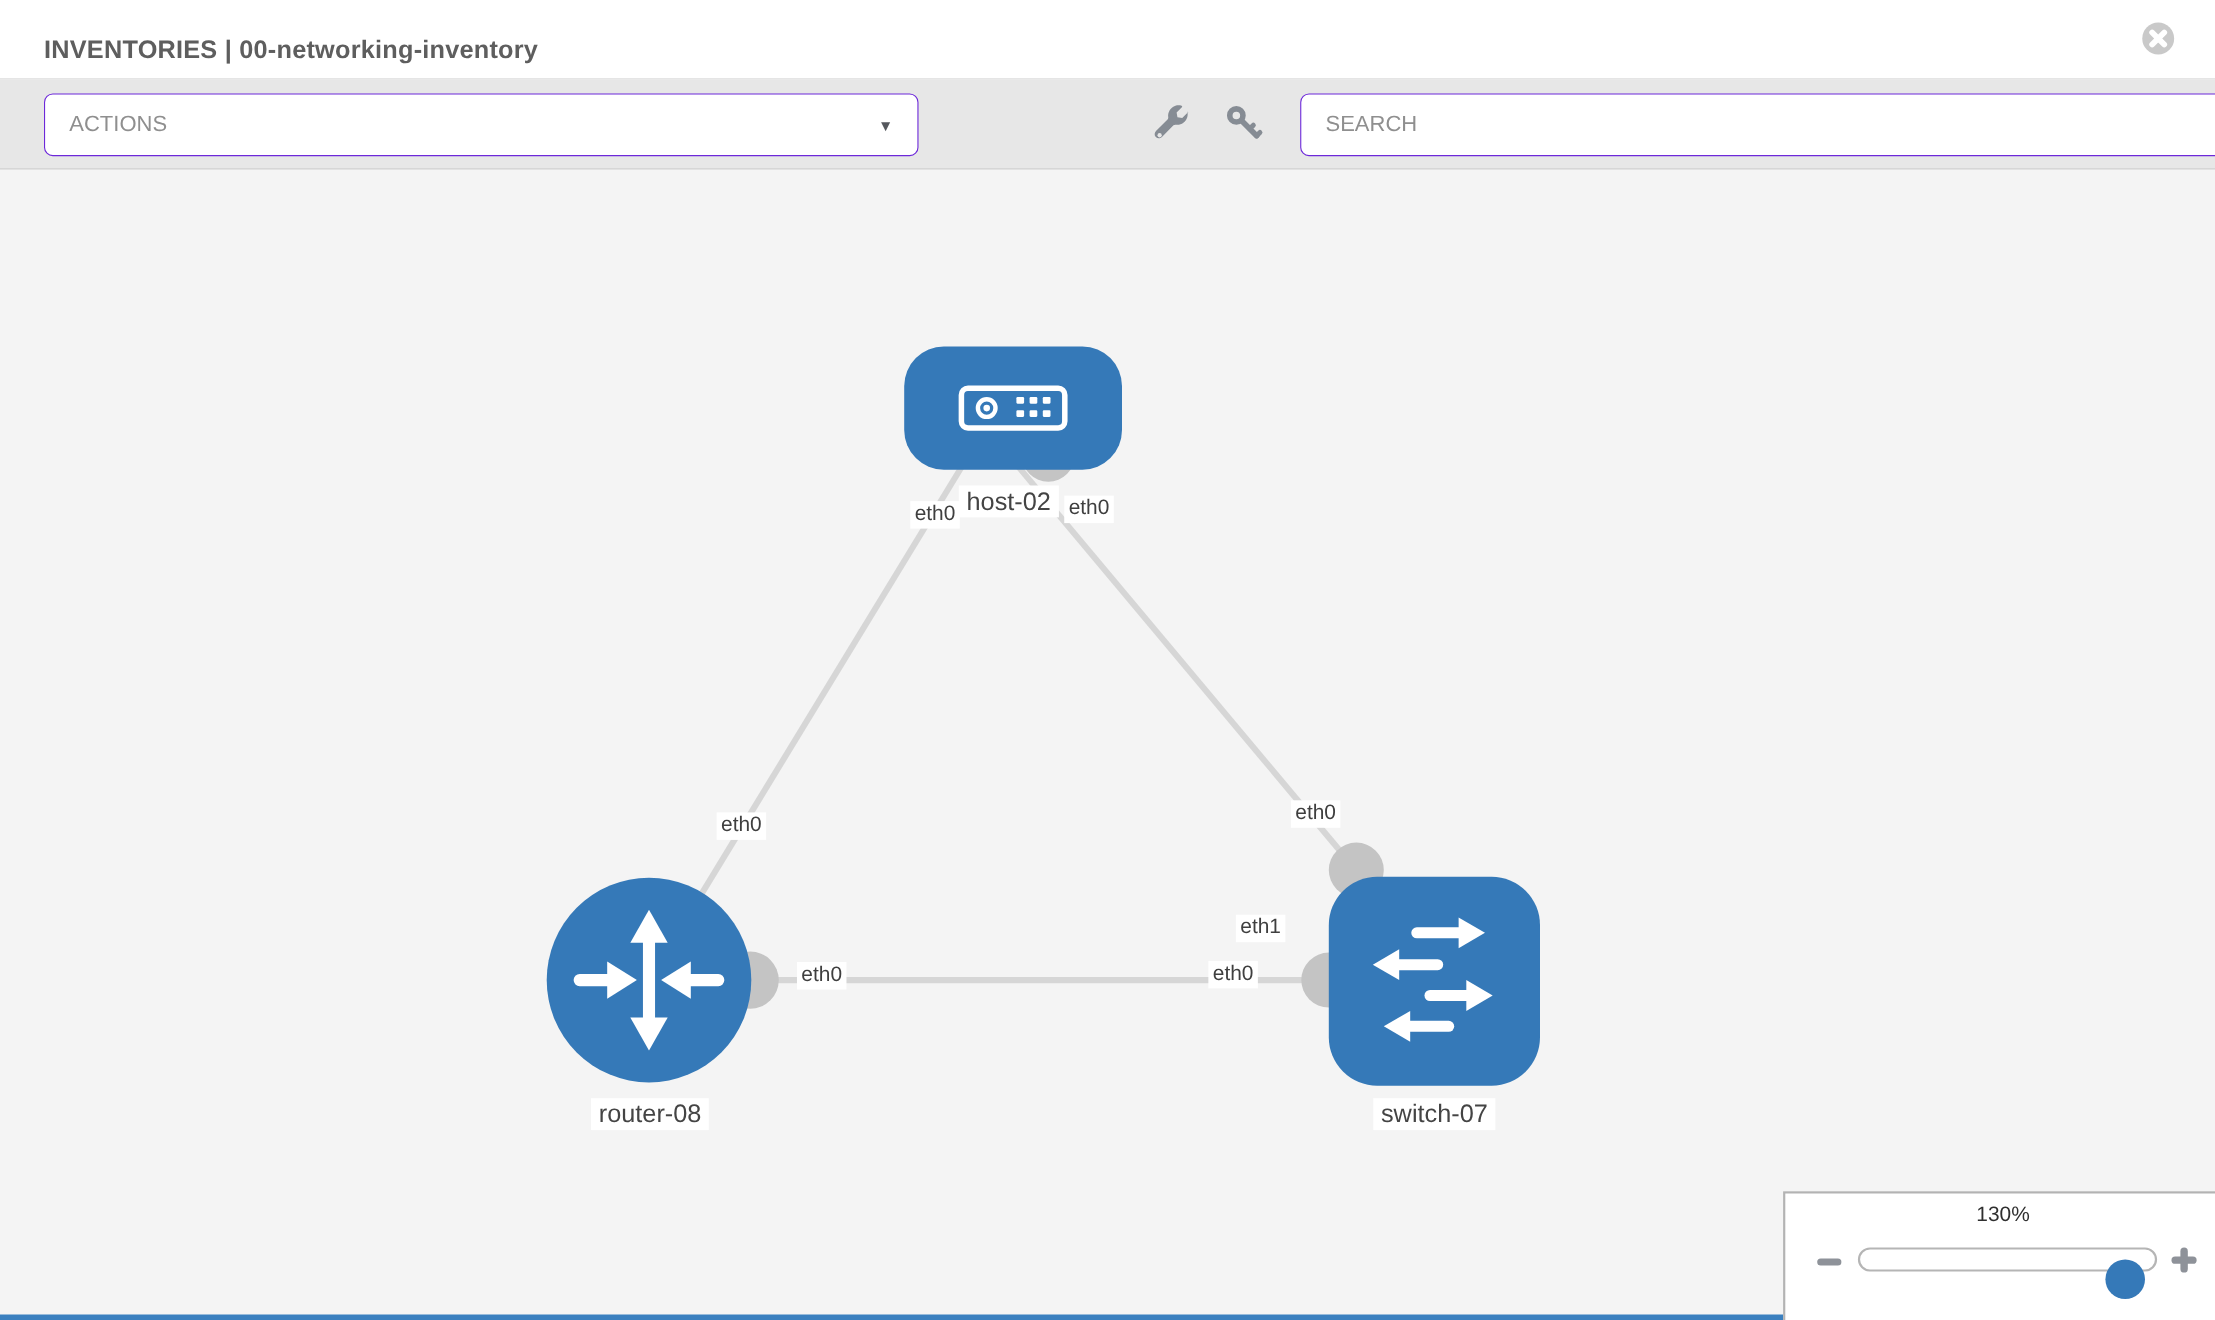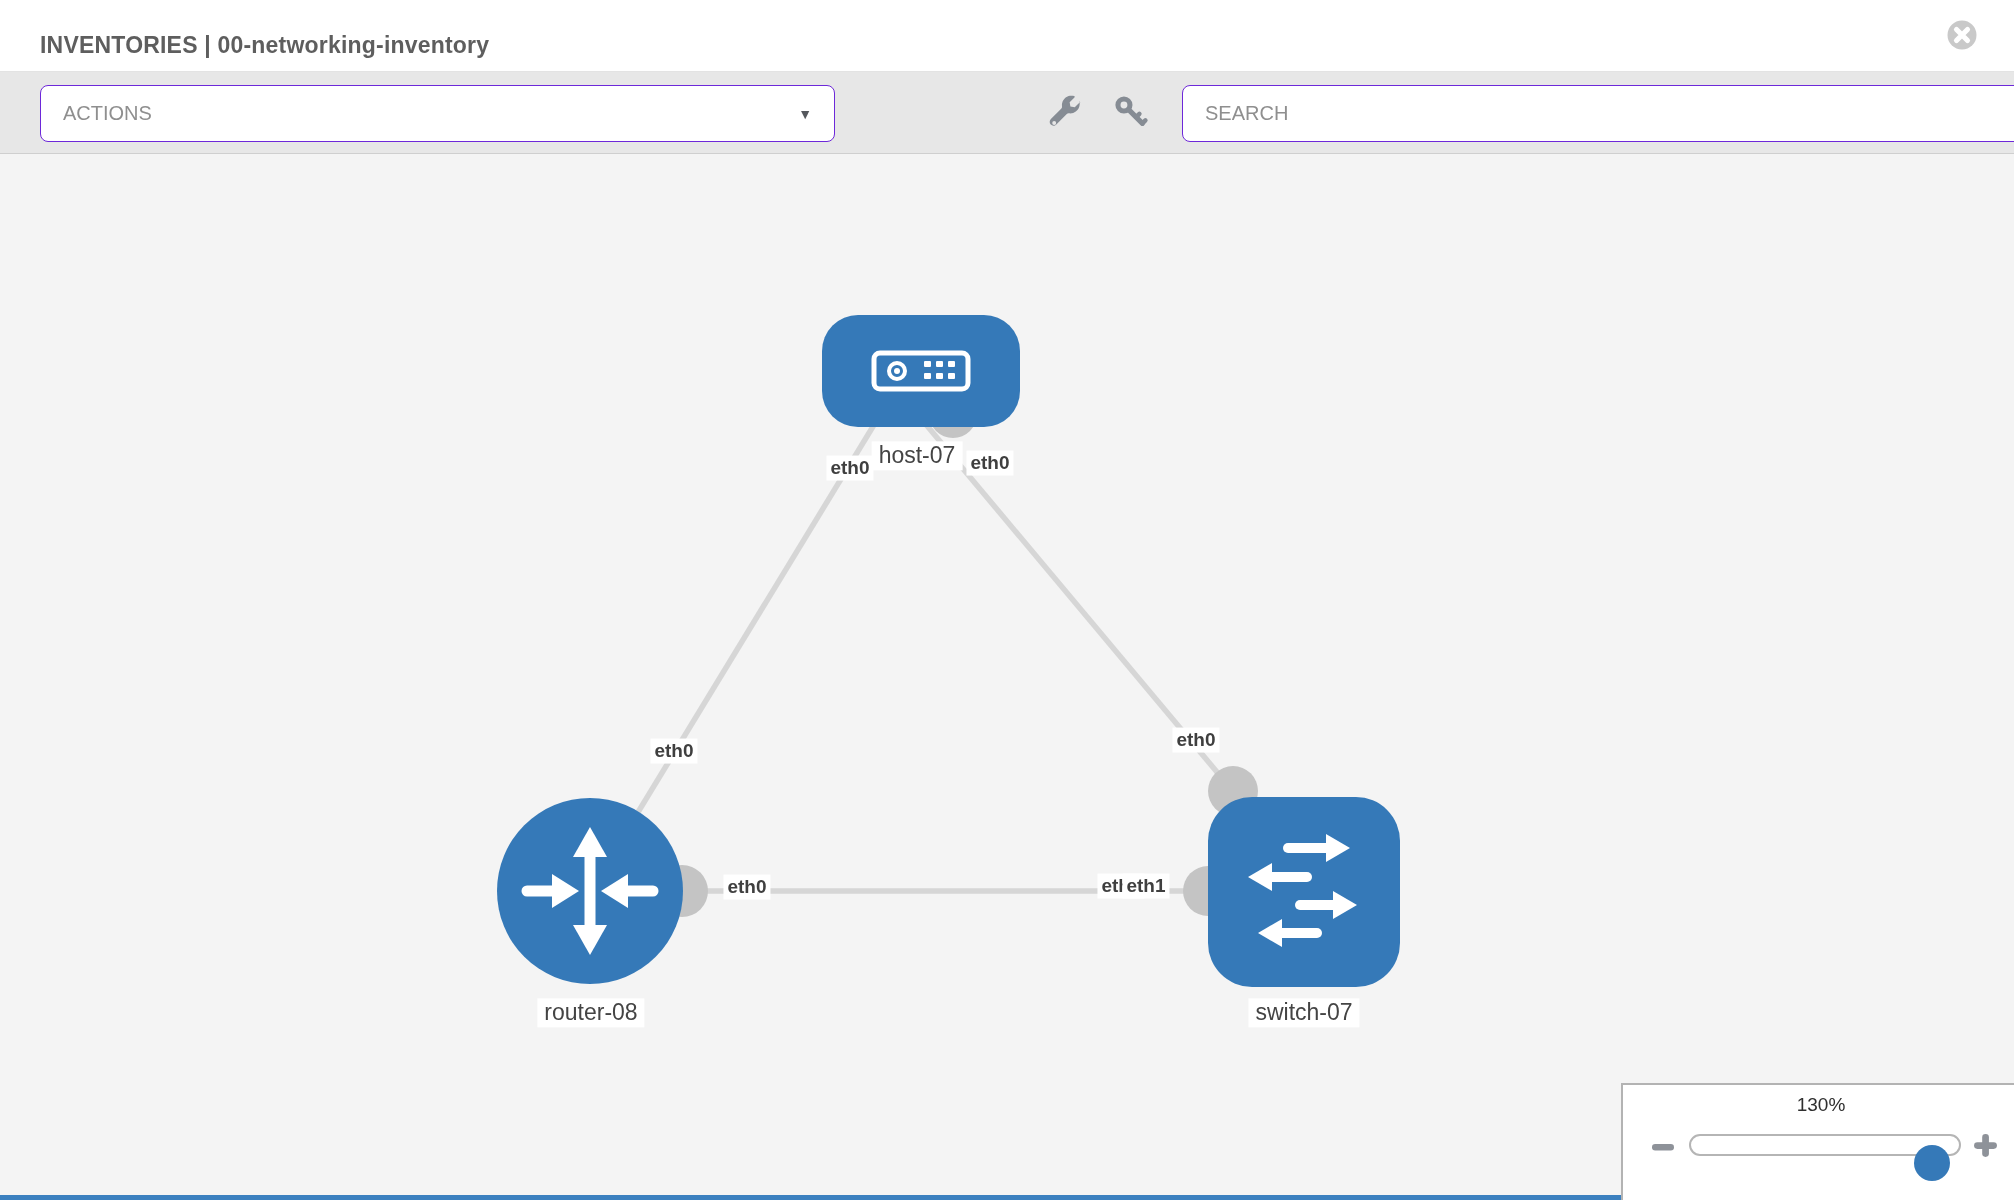--- a/index.html
+++ b/index.html
@@ -28,21 +28,21 @@
   .tool-icon-btn { position: absolute; top: 22px; width: 38px; height: 38px;
     background: transparent; border: none; cursor: pointer; }
   .tool-icon-btn.wrench { left: 1046px; }
   .tool-icon-btn.key    { left: 1112px; }
 
   
   .stage { position: absolute; left: 0; top: 0; width: 2014px; height: 1200px; }
   .stage svg.topo { position: absolute; left: 0; top: 0; }
   .lbl { position: absolute; transform: translate(-50%, -50%); background: #ffffff;
     color: #3f3f3f; white-space: nowrap; line-height: 1.1; }
-  .iface { font-size: 19px; padding: 2px 4px; font-weight: bold; }
+  .iface { font-size: 19px; padding: 2px 4px; }
   .node-name { font-size: 23px; padding: 2px 7px; color: #444444; }
 
   
   .zoom-panel { position: absolute; left: 1621px; top: 1083px; width: 400px;
     height: 130px; background: #ffffff; border: 2px solid #b3b3b3; }
   .zoom-level { text-align: center; margin-top: 9px; font-size: 19px; color: #2f2f2f; }
   .zoom-controls { position: relative; width: 100%; height: 70px; }
   .zoom-btn { position: absolute; width: 28px; height: 28px; background: transparent;
     border: none; cursor: pointer; }
   .zoom-btn.minus { left: 26px; top: 18px; }
@@ -112,31 +112,31 @@
           <line x1="1307" y1="877" x2="1269" y2="877"></line>
           <polygon points="1248,877 1272,863 1272,891" stroke="none"></polygon>
           <line x1="1300" y1="905" x2="1336" y2="905"></line>
           <polygon points="1357,905 1333,891 1333,919" stroke="none"></polygon>
           <line x1="1317" y1="933" x2="1279" y2="933"></line>
           <polygon points="1258,933 1282,919 1282,947" stroke="none"></polygon>
         </g>
       </g>
     </svg>
 
-    <span class="lbl node-name" style="left:917px; top:456px;">host-07</span>
+    <span class="lbl node-name" style="left:917px; top:456px;">host-02</span>
     <span class="lbl node-name" style="left:591px; top:1013px;">router-08</span>
     <span class="lbl node-name" style="left:1304px; top:1013px;">switch-07</span>
 
     <span class="lbl iface" style="left:850px; top:468px;">eth0</span>
     <span class="lbl iface" style="left:990px; top:463px;">eth0</span>
     <span class="lbl iface" style="left:674px; top:751px;">eth0</span>
     <span class="lbl iface" style="left:1196px; top:740px;">eth0</span>
     <span class="lbl iface" style="left:747px; top:887px;">eth0</span>
     <span class="lbl iface" style="left:1121px; top:886px; z-index:1;">eth0</span>
-    <span class="lbl iface" style="left:1146px; top:886px; z-index:2;">eth1</span>
+    <span class="lbl iface" style="left:1146px; top:844px; z-index:2;">eth1</span>
   </div>
 
   <div class="header">
     <h1 class="page-title">INVENTORIES | 00-networking-inventory</h1>
     <button class="close-btn" title="">
       <svg width="32" height="32" viewBox="0 0 32 32">
         <circle cx="16" cy="16" r="14.5" fill="#c9c9c9"></circle>
         <path d="M10.5 10.5 L21.5 21.5 M21.5 10.5 L10.5 21.5" stroke="#ffffff" stroke-width="5.2" stroke-linecap="round" fill="none"></path>
       </svg>
     </button>

